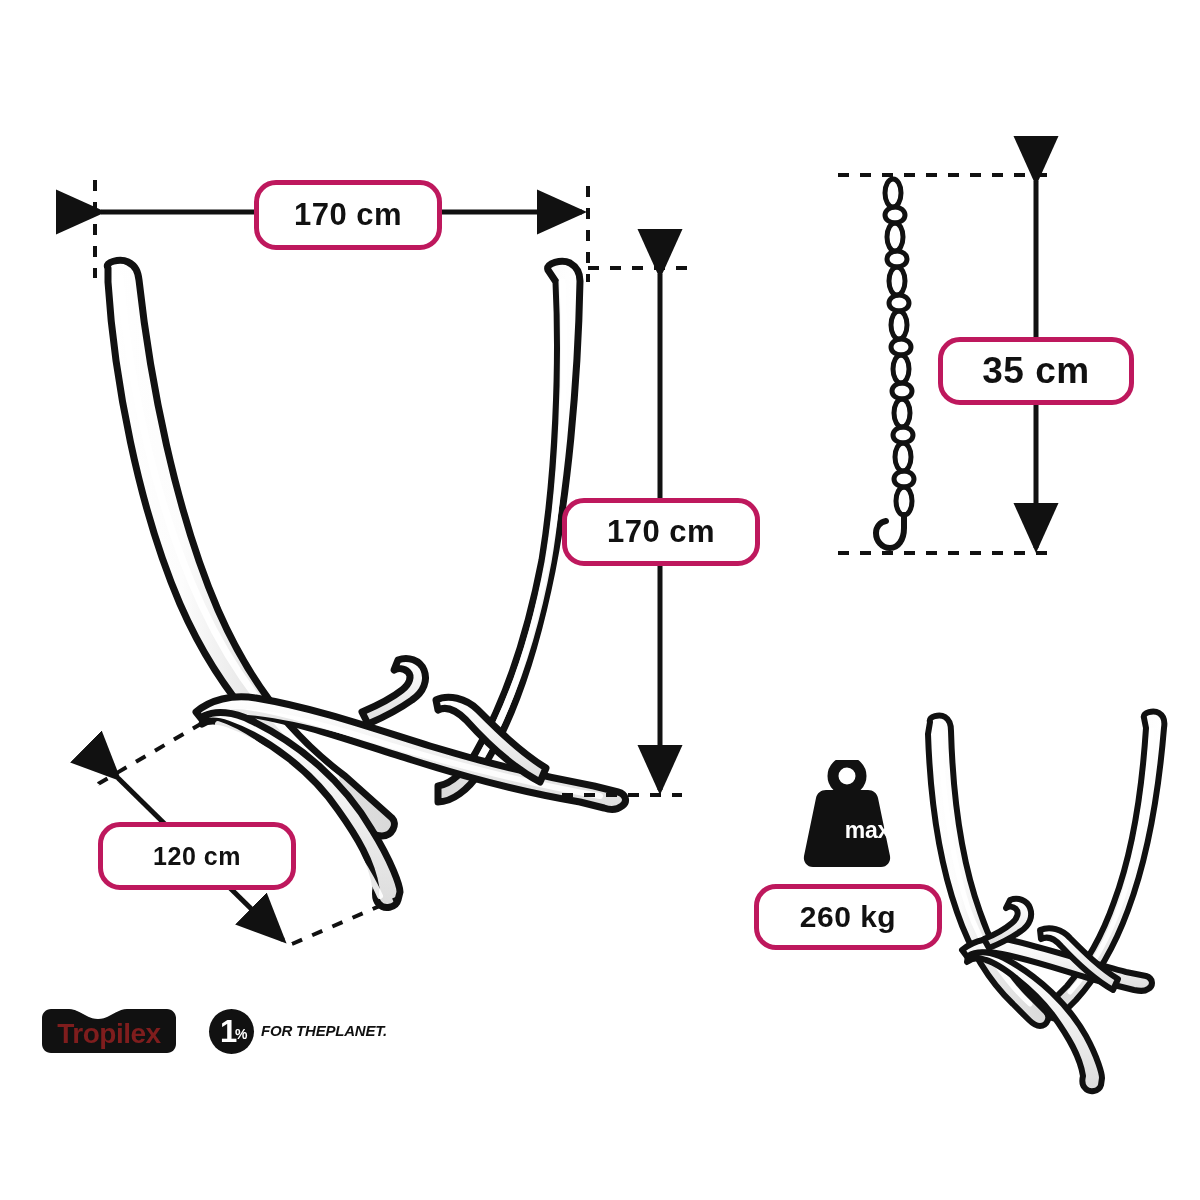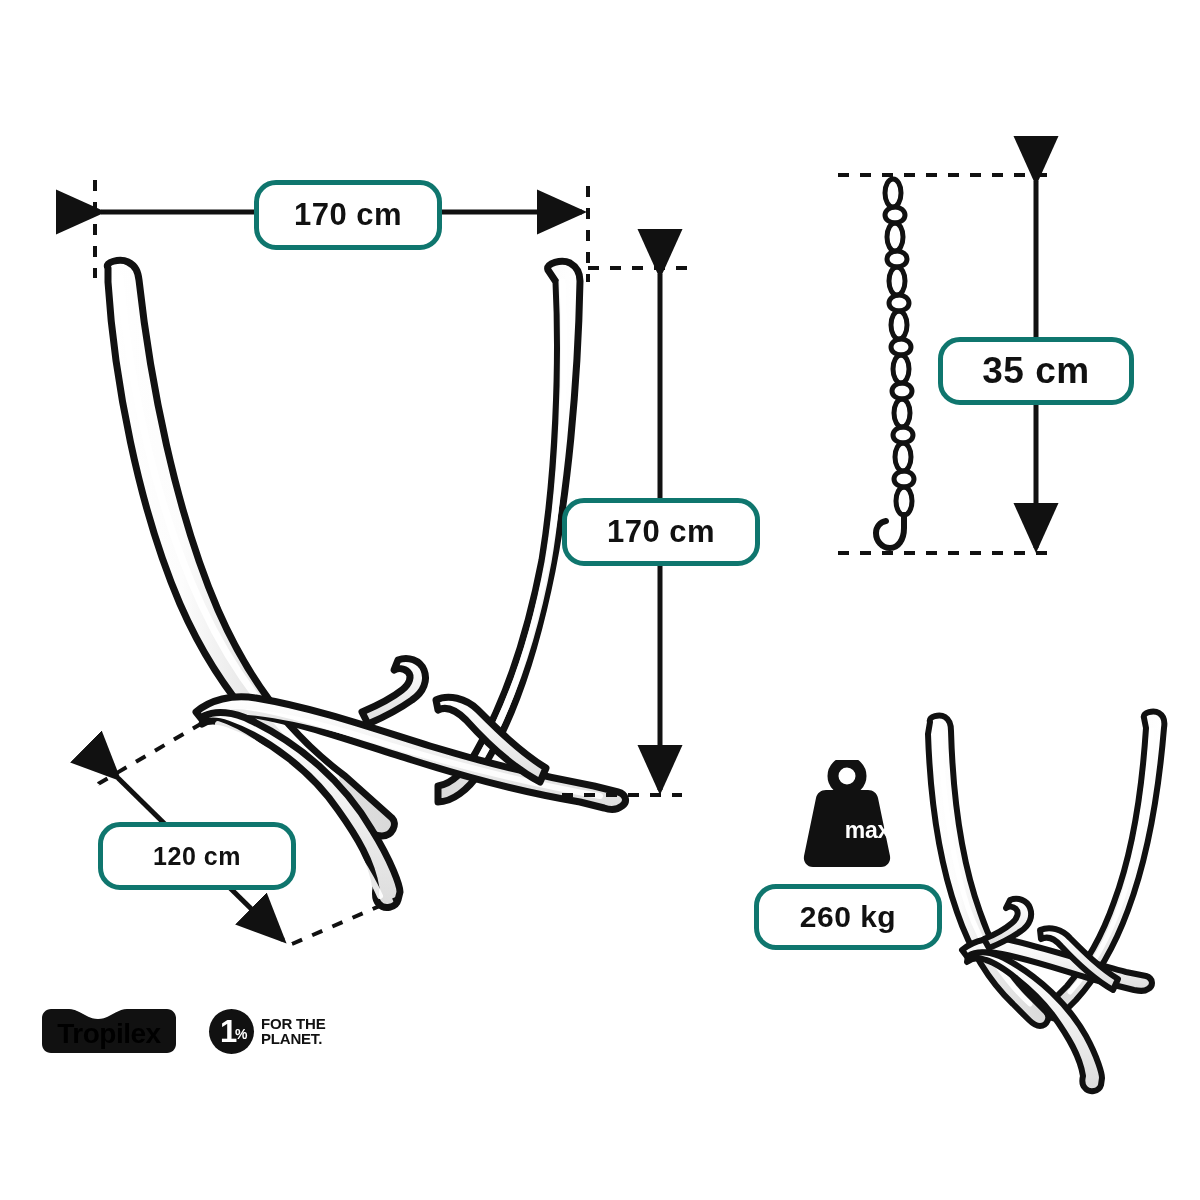--- a/index.html
+++ b/index.html
@@ -27,21 +27,21 @@
     left: 0;
     top: 0;
     width: 1200px;
     height: 1200px;
     display: block;
   }
   
   .badge {
     position: absolute;
     background: #ffffff;
-    border: 5px solid #0f766e;
+    border: 5px solid #be185d;
     border-radius: 22px;
     display: flex;
     align-items: center;
     justify-content: center;
     box-sizing: border-box;
     font-weight: bold;
     color: #111111;
     letter-spacing: 0.5px;
     white-space: nowrap;
     z-index: 40;
@@ -66,21 +66,21 @@
     position: relative;
     width: 148px;
     height: 46px;
   }
   .tropilex-logo .word {
     position: absolute;
     left: 0; right: 0;
     top: 50%;
     transform: translateY(-42%);
     text-align: center;
-    color: #000000;
+    color: #7f1d1d;
     font-size: 28px;
     font-weight: bold;
     letter-spacing: -0.5px;
     z-index: 2;
   }
   .planet-logo {
     position: relative;
     display: flex;
     align-items: center;
     gap: 7px;
@@ -107,23 +107,24 @@
     position: absolute;
     left: 26px;
     top: 18px;
     color: #ffffff;
     font-size: 14px;
     font-weight: bold;
     line-height: 1;
   }
   .planet-text {
     display: flex;
-    flex-direction: column;
+    flex-direction: row;
     justify-content: center;
     line-height: 1.02;
+    font-style: italic;
   }
   .planet-text span {
     color: #111111;
     font-size: 15px;
     font-weight: bold;
     letter-spacing: -0.2px;
   }
 
   
   .weight-icon {

